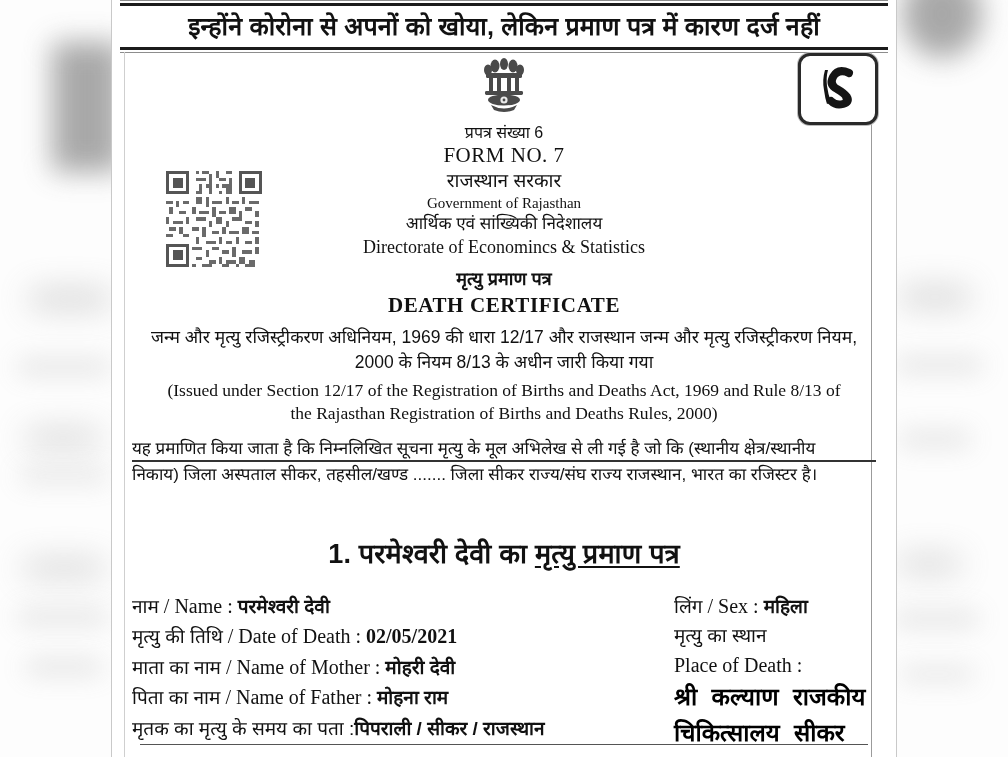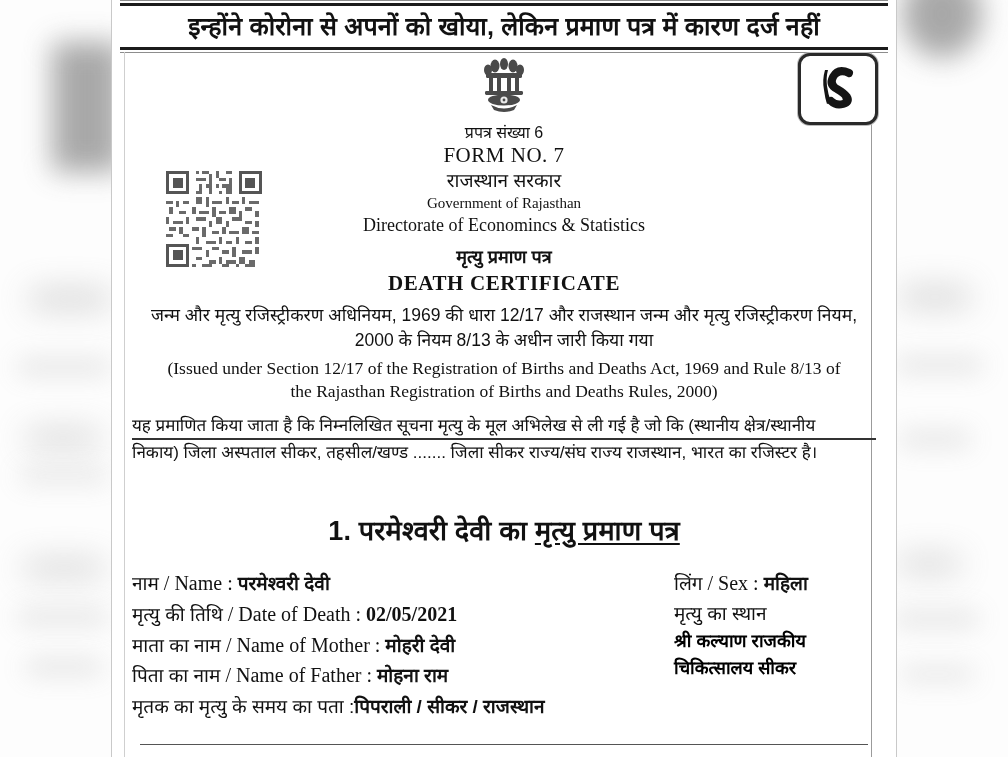--- a/index.html
+++ b/index.html
@@ -88,21 +88,21 @@
 
   #fields{display:flex;margin-top:20px;}
   #col-left{width:520px;flex:none;}
   #col-right{flex:1;padding-left:22px;}
 
   .fld{font-size:20px;line-height:1.53;color:#111;white-space:nowrap;}
   .fld .val{font-weight:bold;}
   .fld .val.hi{font-family:"Liberation Sans","DejaVu Sans",sans-serif;font-size:19px;}
   .lbl-hi{font-family:"Liberation Sans","DejaVu Sans",sans-serif;font-size:19px;}
   .lbl-en{font-family:"Liberation Serif","DejaVu Serif",serif;font-size:20px;}
-  .rbig{font-family:Liberation Sans, sans-serif;font-weight:bold;font-size:18px;line-height:1.5;}
+  .rbig{font-family:Liberation Mono, monospace;font-weight:bold;font-size:24px;line-height:1.5;}
 
   #bottom-rule{position:absolute;left:20px;right:20px;bottom:12px;height:1px;background:#555;}
 
   #right-border{position:absolute;right:16px;top:52px;bottom:0;width:1px;background:#9b9b9b;}
   #left-border{position:absolute;left:4px;top:52px;bottom:0;width:1px;background:#cfcfcf;}
 </style>
 </head>
 <body>
 
 <div id="bg-blur">
@@ -171,20 +171,21 @@
             <circle cx="33" cy="38" r="3.6" fill="#151515"></circle>
             <path d="M36 13 q-11 -5 -16 4 q-4 8 4 12 q7 4 10 8 q3 5 -4 7 q-7 2 -12 -3" fill="none" stroke="#151515" stroke-width="8" stroke-linecap="round"></path>
           </svg>
         </div>
       </div>
 
       <div class="ctr hi l-prapatra">प्रपत्र संख्या 6</div>
       <div class="ctr l-formno">FORM NO. 7</div>
       <div class="ctr hi l-rajsark">राजस्थान सरकार</div>
       <div class="ctr l-govraj">Government of Rajasthan</div>
+      <div class="ctr hi l-arthik">आर्थिक एवं सांख्यिकी निदेशालय</div>
       <div class="ctr l-direct">Directorate of Economincs &amp; Statistics</div>
 
       <div class="ctr hi l-mrityu">मृत्यु प्रमाण पत्र</div>
       <div class="ctr l-deathcert">DEATH CERTIFICATE</div>
 
       <div class="ctr hi legal-hi">जन्म और मृत्यु रजिस्ट्रीकरण अधिनियम, 1969 की धारा 12/17 और राजस्थान जन्म और मृत्यु रजिस्ट्रीकरण नियम,</div>
       <div class="ctr hi legal-hi" style="margin-top:0">2000 के नियम 8/13 के अधीन जारी किया गया</div>
       <div class="ctr legal-en">(Issued under Section 12/17 of the Registration of Births and Deaths Act, 1969 and Rule 8/13 of</div>
       <div class="ctr legal-en" style="margin-top:0">the Rajasthan Registration of Births and Deaths Rules, 2000)</div>
 
@@ -324,20 +325,21 @@
             <span class="lbl-hi">मृतक का मृत्यु के समय का पता :</span><span class="val hi">पिपराली / सीकर / राजस्थान</span>
           </div>
         </div>
 
         <div id="col-right">
           <div class="fld">
             <span class="lbl-hi">लिंग</span>
             <span class="lbl-en">/ Sex : </span><span class="val hi">महिला</span>
           </div>
           <div class="fld lbl-hi" style="font-size:19px;">मृत्यु का स्थान</div>
+          <div class="fld lbl-en">Place of Death :</div>
           <div class="rbig">श्री कल्याण राजकीय</div>
           <div class="rbig">चिकित्सालय सीकर</div>
         </div>
 
       </div>
 
     </div>
 
     <div id="bottom-rule"></div>
   </div>

